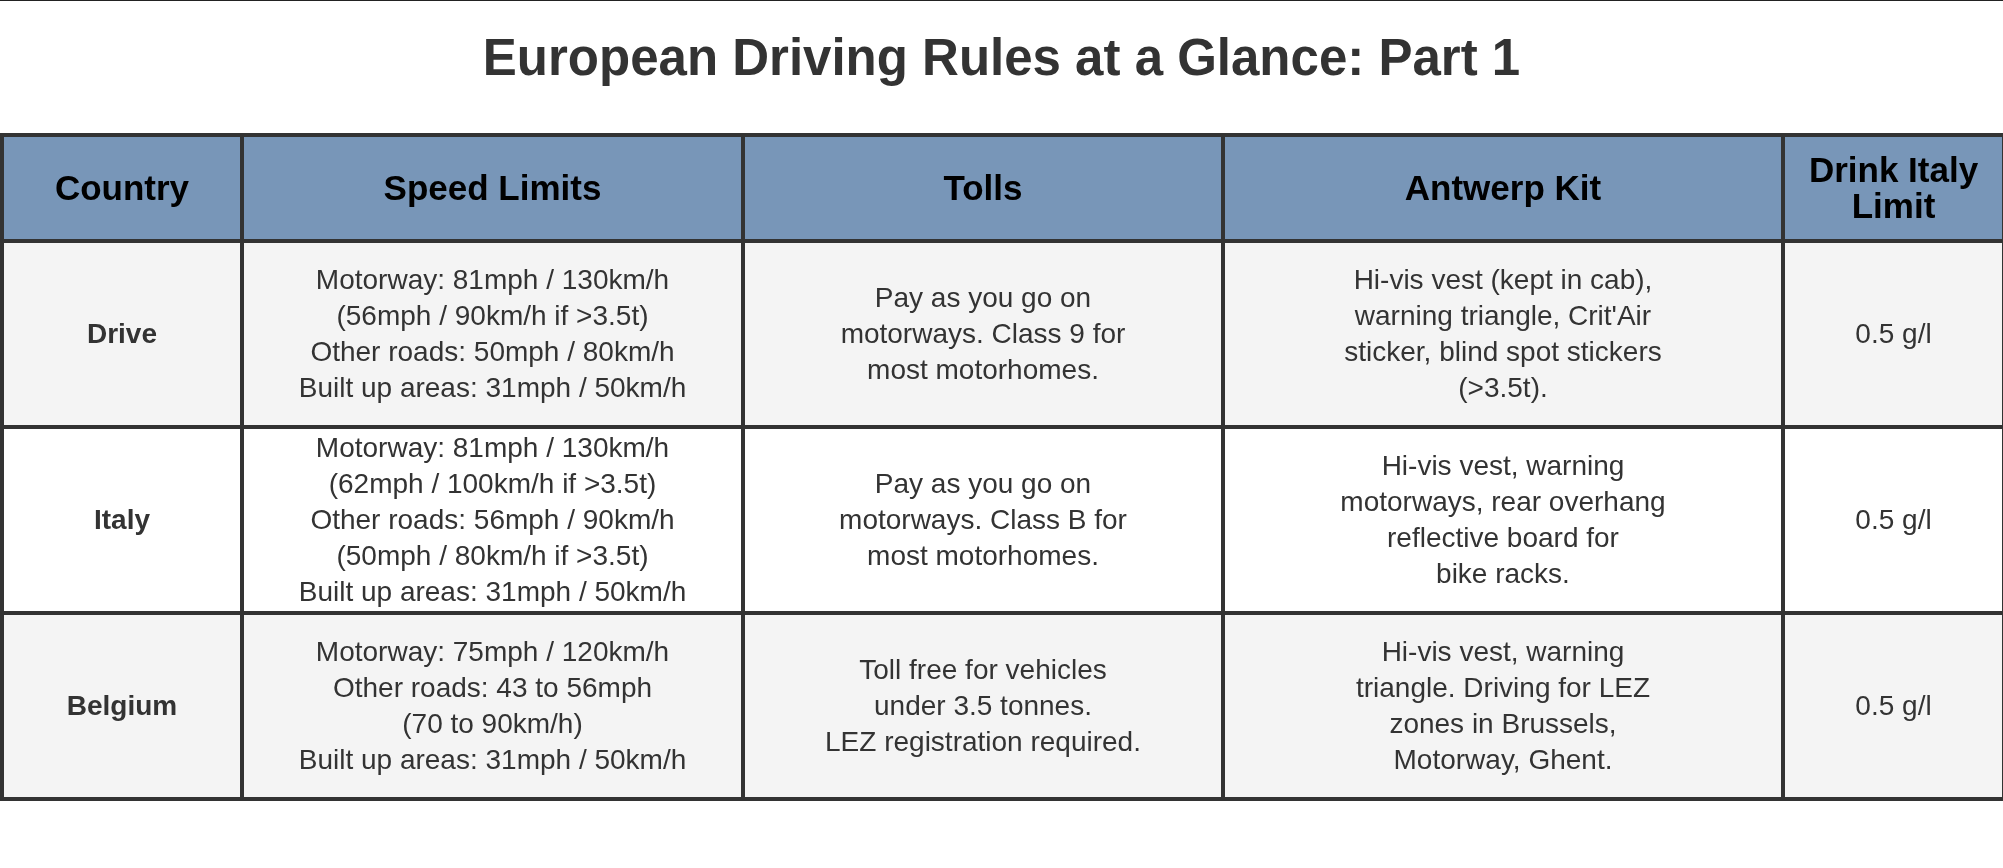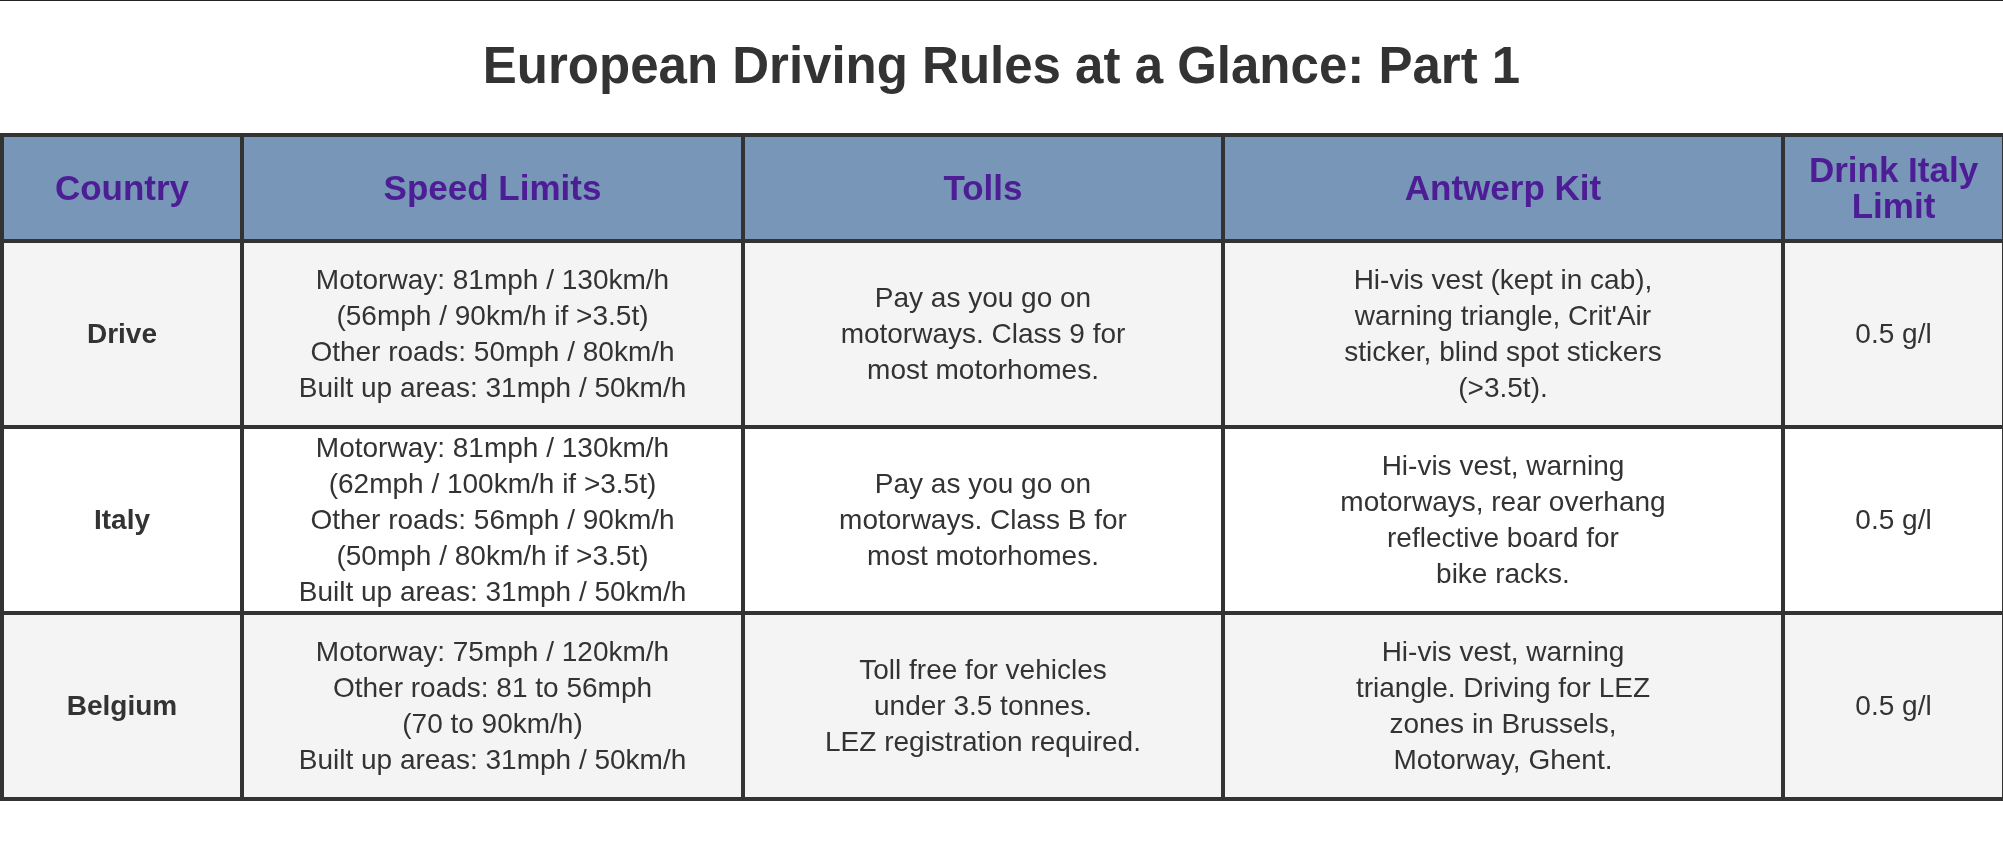--- a/index.html
+++ b/index.html
@@ -16,21 +16,21 @@
       color: #333333;
     }
     .top-rule {
       position: absolute;
       left: 0; top: 0;
       width: 2003px; height: 1px;
       background: #222222;
     }
     .page-title {
       position: absolute;
-      left: 0; top: 34px;
+      left: 0; top: 26px;
       width: 2003px;
       text-align: center;
       font-size: 51px;
       font-weight: bold;
       color: #333333;
       line-height: 64px;
     }
     table.rules {
       position: absolute;
       left: 0; top: 133px;
@@ -39,21 +39,21 @@
       table-layout: fixed;
     }
     table.rules th, table.rules td {
       border: 4px solid #333333;
       text-align: center;
       vertical-align: middle;
       padding: 0 10px;
     }
     table.rules th {
       background: #7896b8;
-      color: #4c1d95;
+      color: #000000;
       font-size: 35px;
       font-weight: bold;
       height: 102px;
       line-height: 36px;
     }
     table.rules td {
       font-size: 28px;
       line-height: 36px;
       color: #333333;
     }
@@ -144,21 +144,21 @@
         <span class="cell-line">reflective board for</span>
         <span class="cell-line">bike racks.</span>
       </td>
       <td>0.5 g/l</td>
     </tr>
 
     <tr class="row-even r-belgium">
       <td class="country-cell">Belgium</td>
       <td>
         <span class="cell-line">Motorway: 75mph / 120km/h</span>
-        <span class="cell-line">Other roads: 81 to 56mph</span>
+        <span class="cell-line">Other roads: 43 to 56mph</span>
         <span class="cell-line">(70 to 90km/h)</span>
         <span class="cell-line">Built up areas: 31mph / 50km/h</span>
       </td>
       <td>
         <span class="cell-line">Toll free for vehicles</span>
         <span class="cell-line">under 3.5 tonnes.</span>
         <span class="cell-line">LEZ registration required.</span>
       </td>
       <td>
         <span class="cell-line">Hi-vis vest, warning</span>

